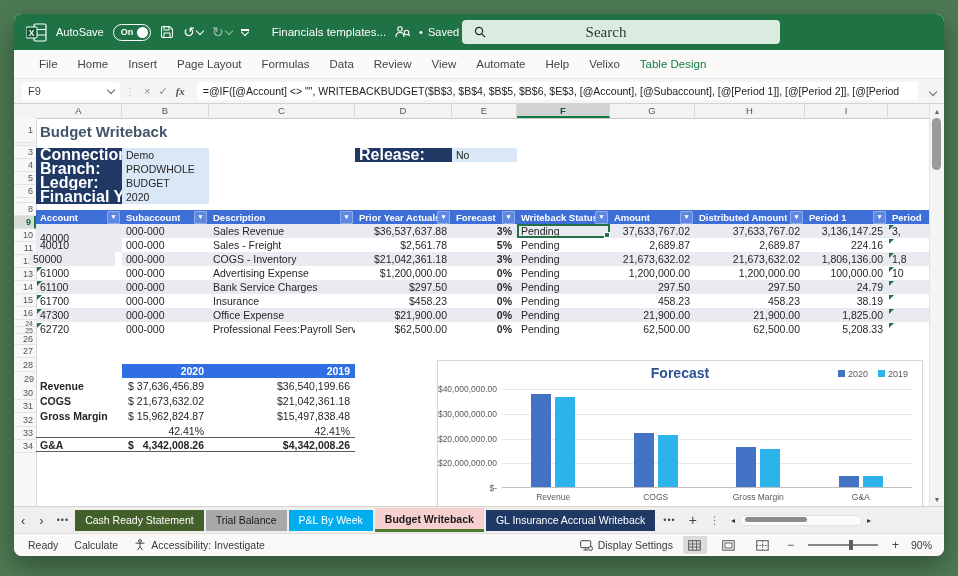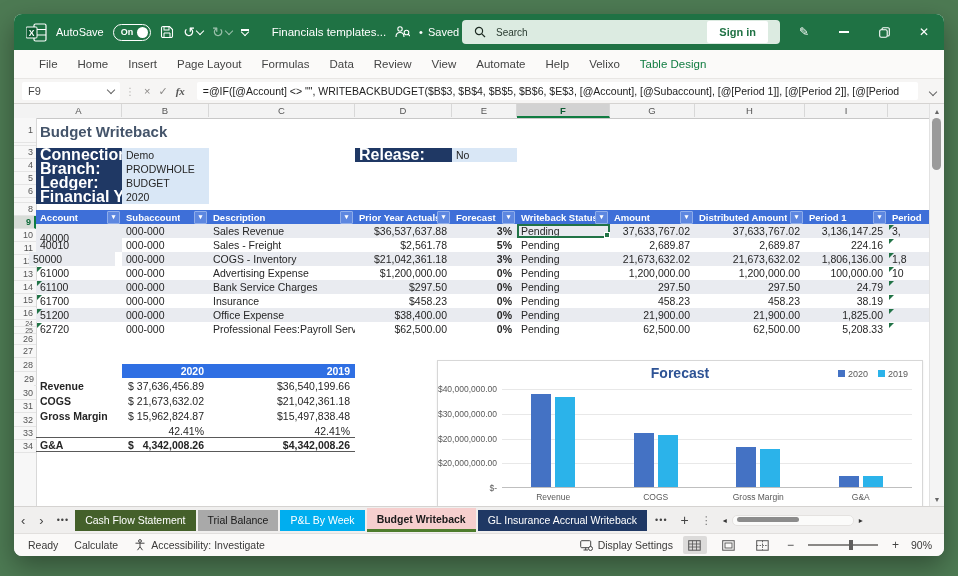--- a/index.html
+++ b/index.html
@@ -14,21 +14,21 @@
   .knob{width:11px;height:11px;border-radius:50%;background:#fff;}
   .tbic{display:flex;align-items:center;gap:2px;cursor:default;}
   .chev{width:5px;height:5px;border-right:1.4px solid currentColor;border-bottom:1.4px solid currentColor;transform:rotate(45deg);display:inline-block;margin-top:-3px;}
   .dim{opacity:.55;}
   .u{font-size:14px;line-height:1;}
   .qat-ovf{display:inline-flex;flex-direction:column;align-items:center;gap:1px;}
   .qat-ovf i{display:block;width:8px;height:1.4px;background:#fff;}
   .fname{font-size:11.5px;margin-left:14px;white-space:nowrap;}
   .saved{display:flex;align-items:center;gap:5px;}
   .searchbox{position:absolute;left:448px;top:6px;width:306px;height:24px;background:#dcebe1;border-radius:4px;display:flex;align-items:center;gap:8px;padding-left:12px;color:#1d2a22;}
-  .searchbox input{border:none;background:transparent;outline:none;font-size:10px;color:#1d2a22;font-family:Liberation Sans, sans-serif;width:220px;}
+  .searchbox input{border:none;background:transparent;outline:none;font-size:15px;color:#1d2a22;font-family:Liberation Serif, serif;width:220px;text-align:center;}
   .searchbox input::placeholder{color:#2a3b30;}
   .tb-right{position:absolute;right:0;top:0;height:36px;display:flex;align-items:center;gap:0;}
   .signin{background:#fff;color:#1f7244;font-weight:bold;font-size:11px;border:none;border-radius:2px;padding:5px 12px;margin-right:16px;font-family:"Liberation Sans",sans-serif;}
   .capbtn{width:40px;height:36px;display:flex;align-items:center;justify-content:center;font-size:12px;}
   .minline{display:inline-block;width:10px;height:1.4px;background:#fff;}
   
   .ribbonrow{flex:0 0 28px;background:#fbfaf9;display:flex;align-items:center;justify-content:space-between;border-bottom:1px solid #e8e6e4;}
   .rtabs{display:flex;align-items:center;gap:2px;padding-left:16px;}
   .rtab{font-size:11.5px;color:#444;padding:5px 9px;white-space:nowrap;}
   .rtab.ctx{color:#107C41;font-weight:normal;}
@@ -162,34 +162,20 @@
         <span>Saved</span>
         <span class="chev"></span>
       </span>
     </div>
     <div class="searchbox">
       <svg width="12" height="12" viewBox="0 0 12 12">
           <circle cx="5" cy="5" r="3.6" fill="none" stroke="#1d2a22" stroke-width="1.2"></circle>
           <line x1="7.8" y1="7.8" x2="11" y2="11" stroke="#1d2a22" stroke-width="1.2"></line>
         </svg>
       <input placeholder="Search" style="">
-    </div>
-    <div class="tb-right">
-      <button class="signin">Sign in</button>
-      <span class="capbtn">✎</span>
-      <span class="capbtn">
-          <span class="minline"></span>
-        </span>
-      <span class="capbtn">
-        <svg width="11" height="11" viewBox="0 0 11 11">
-            <rect x="0.7" y="2.8" width="7.5" height="7.5" rx="1.5" fill="none" stroke="#fff" stroke-width="1.1"></rect>
-            <path d="M3 2.8 V2 a1.3 1.3 0 0 1 1.3-1.3 H9 A1.3 1.3 0 0 1 10.3 2 v5.7 A1.3 1.3 0 0 1 9 9 h-0.7" fill="none" stroke="#fff" stroke-width="1.1"></path>
-          </svg>
-      </span>
-      <span class="capbtn">✕</span>
     </div>
   </div>
 
   <div class="ribbonrow">
     <div class="rtabs" id="ribbon-tabs">
         <div class="rtab">File</div>
         <div class="rtab">Home</div>
         <div class="rtab">Insert</div>
         <div class="rtab">Page Layout</div>
         <div class="rtab">Formulas</div>
@@ -374,24 +360,24 @@
         <div class="cell l" style="left: 195px; width: 146px; top: 176px; height: 14px;">Insurance</div>
         <div class="cell r" style="left: 341px; width: 97px; top: 176px; height: 14px;">$458.23</div>
         <div class="cell r b" style="left: 438px; width: 65px; top: 176px; height: 14px;">0%</div>
         <div class="cell l" style="left: 503px; width: 93px; top: 176px; height: 14px;">Pending</div>
         <div class="cell r" style="left: 596px; width: 85px; top: 176px; height: 14px;">458.23</div>
         <div class="cell r" style="left: 681px; width: 110px; top: 176px; height: 14px;">458.23</div>
         <div class="cell r" style="left: 791px; width: 83px; top: 176px; height: 14px;">38.19</div>
         <div class="cell l" style="left: 874px; width: 42px; top: 176px; height: 14px;"></div>
         <div class="tri" style="left: 23px; top: 177px;"></div>
         <div class="tri" style="left: 875px; top: 177px;"></div>
-        <div class="cell l band" style="left: 22px; width: 86px; top: 190px; height: 14px;">51200</div>
+        <div class="cell l band" style="left: 22px; width: 86px; top: 190px; height: 14px;">47300</div>
         <div class="cell l band" style="left: 108px; width: 87px; top: 190px; height: 14px;">000-000</div>
         <div class="cell l band" style="left: 195px; width: 146px; top: 190px; height: 14px;">Office Expense</div>
-        <div class="cell r band" style="left: 341px; width: 97px; top: 190px; height: 14px;">$38,400.00</div>
+        <div class="cell r band" style="left: 341px; width: 97px; top: 190px; height: 14px;">$21,900.00</div>
         <div class="cell r band b" style="left: 438px; width: 65px; top: 190px; height: 14px;">0%</div>
         <div class="cell l band" style="left: 503px; width: 93px; top: 190px; height: 14px;">Pending</div>
         <div class="cell r band" style="left: 596px; width: 85px; top: 190px; height: 14px;">21,900.00</div>
         <div class="cell r band" style="left: 681px; width: 110px; top: 190px; height: 14px;">21,900.00</div>
         <div class="cell r band" style="left: 791px; width: 83px; top: 190px; height: 14px;">1,825.00</div>
         <div class="cell l band" style="left: 874px; width: 42px; top: 190px; height: 14px;"></div>
         <div class="tri" style="left: 23px; top: 191px;"></div>
         <div class="tri" style="left: 875px; top: 191px;"></div>
         <div class="cell l" style="left: 22px; width: 86px; top: 204px; height: 14px;">62720</div>
         <div class="cell l" style="left: 108px; width: 87px; top: 204px; height: 14px;">000-000</div>
@@ -477,21 +463,21 @@
       <span class="vs-thumb"></span>
       <span class="vs-a" style="bottom:1px">▼</span>
     </div>
   </div>
 
   <div class="tabbar">
     <span class="tnav">‹</span>
     <span class="tnav">›</span>
     <span class="tdots">•••</span>
     <span id="sheettabs" style="display:flex;align-items:center;">
-        <div class="stab" style="background: rgb(68, 96, 42); color: rgb(255, 255, 255);">Cash Flow Statement</div>
+        <div class="stab" style="background: rgb(68, 96, 42); color: rgb(255, 255, 255);">Cash Ready Statement</div>
         <div class="stab" style="background: rgb(169, 169, 169); color: rgb(26, 26, 26);">Trial Balance</div>
         <div class="stab" style="background: rgb(0, 174, 239); color: rgb(255, 255, 255);">P&amp;L By Week</div>
         <div class="stab active" style="background: rgb(246, 207, 206); color: rgb(26, 26, 26);">Budget Writeback</div>
         <div class="stab" style="background: rgb(31, 56, 100); color: rgb(255, 255, 255);">GL Insurance Accrual Writeback</div>
       </span>
     <span class="tdots">•••</span>
     <span class="addsheet">+</span>
     <span class="tsep">⋮</span>
     <span class="hscroll">
       <span class="hs-ar">◂</span>

